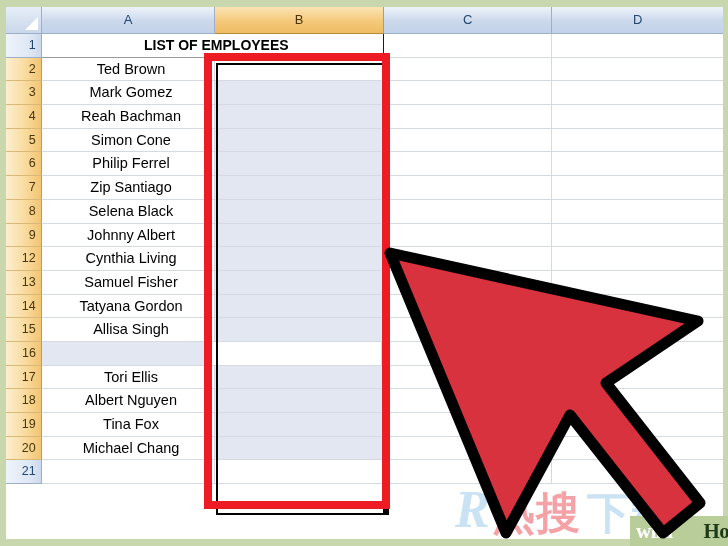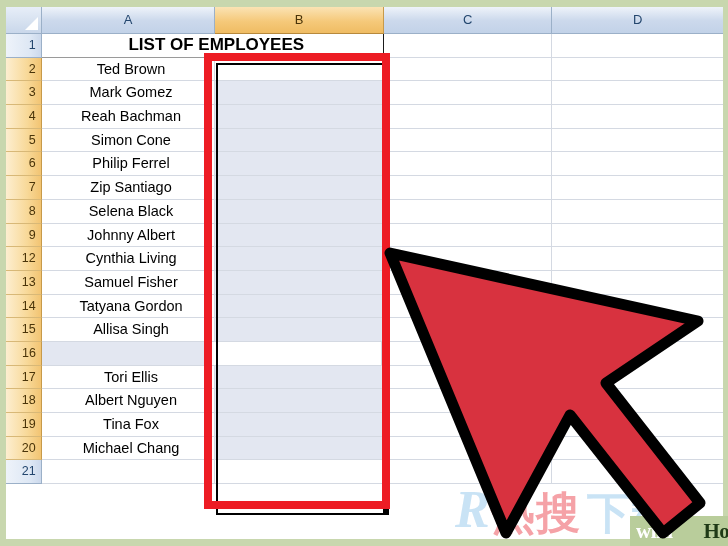--- a/index.html
+++ b/index.html
@@ -120,21 +120,21 @@
   }
   .cell.col-a { width: 175px; text-align: center; }
   .cell.col-b { width: 170px; }
   .cell.col-c { width: 170px; }
   .cell.col-d { width: 172px; border-right: none; }
   .cell.sel { background: #e3e7f1; }
   .cell.title-cell {
     width: 345px;
     text-align: center;
     font-weight: bold;
-    font-size: 17px;
+    font-size: 14px;
     padding-left: 8px;
     border-right: 1px solid #1b1b1b;
     border-bottom: 1px solid #9a9a9a;
   }
 
   
   #selection-outline {
     position: absolute;
     left: 210px;
     top: 56px;

